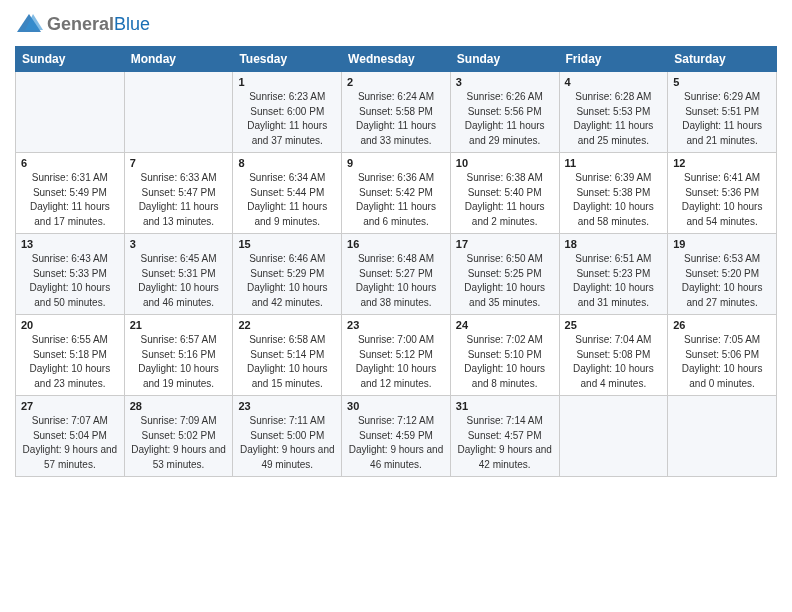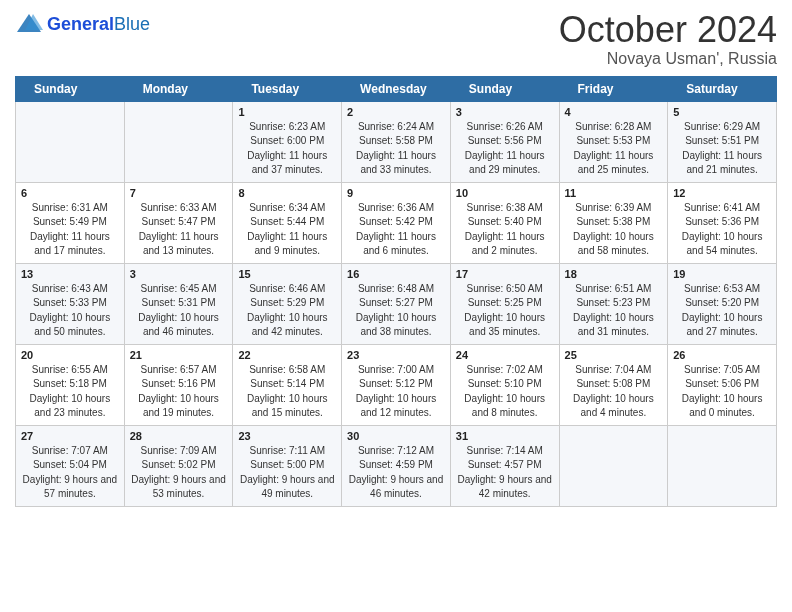--- a/index.html
+++ b/index.html
@@ -20,21 +20,21 @@
       margin-bottom: 8px;
     }
     .logo {
       display: flex;
       align-items: center;
       gap: 4px;
     }
     .logo-text-general {
       font-size: 18px;
       font-weight: bold;
-      color: #1d4ed8;
+      color: #737373;
       line-height: 1;
     }
     .logo-text-blue {
       font-size: 18px;
       font-weight: normal;
       color: #1a6fb5;
       line-height: 1;
     }
     .logo-icon {
       width: 28px;
@@ -55,21 +55,21 @@
     }
     table {
       width: 100%;
       border-collapse: collapse;
       font-size: 10.5px;
     }
     thead tr th {
       background-color: #2e6da4;
       color: #fff;
       text-align: left;
-      padding: 5px 18px;
+      padding: 5px 6px;
       font-size: 12px;
       font-weight: bold;
       border: 1px solid #2e6da4;
     }
     tbody tr td {
       border: 1px solid #ccc;
       vertical-align: top;
       padding: 4px 5px;
       width: calc(100% / 7);
       min-height: 80px;
@@ -108,24 +108,20 @@
         <polygon points="14,4 26,22 2,22" fill="#1a6fb5" opacity="0.85"></polygon>
         <polygon points="18,4 28,20 10,20" fill="#2e8fd4" opacity="0.6"></polygon>
       </svg>
       <div>
         <div style="display:flex; gap:0;">
           <span class="logo-text-general">General</span>
             <span class="logo-text-blue">Blue</span>
         </div>
       </div>
     </div>
-    <div class="title-block">
-      <div class="month-title">October 2024</div>
-      <div class="location-title">Novaya Usman', Russia</div>
-    </div>
   </div>
 
   <table>
     <thead>
       <tr>
       <th>Sunday</th>
           <th>Monday</th>
           <th>Tuesday</th>
           <th>Wednesday</th>
           <th>Sunday</th>

